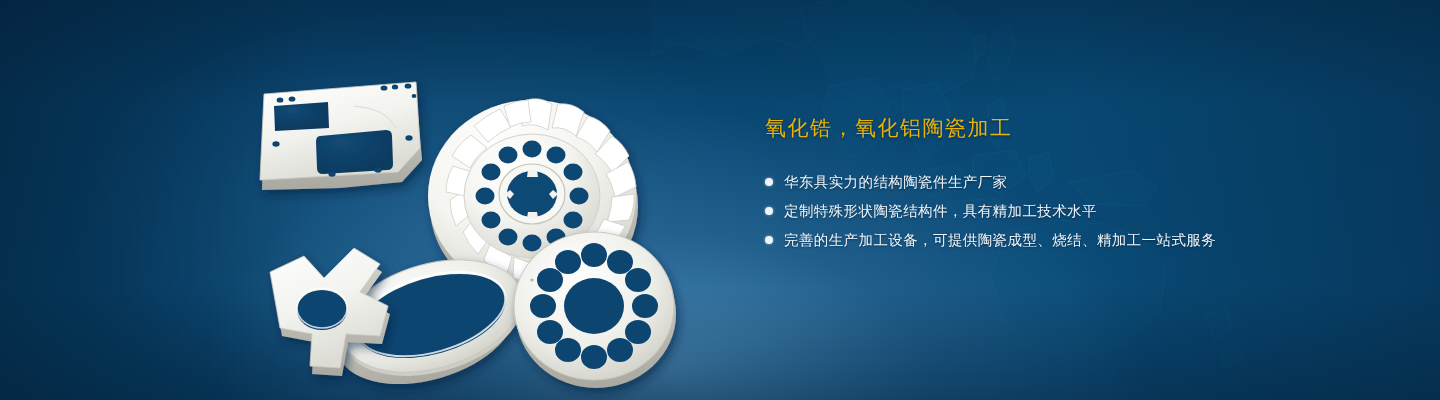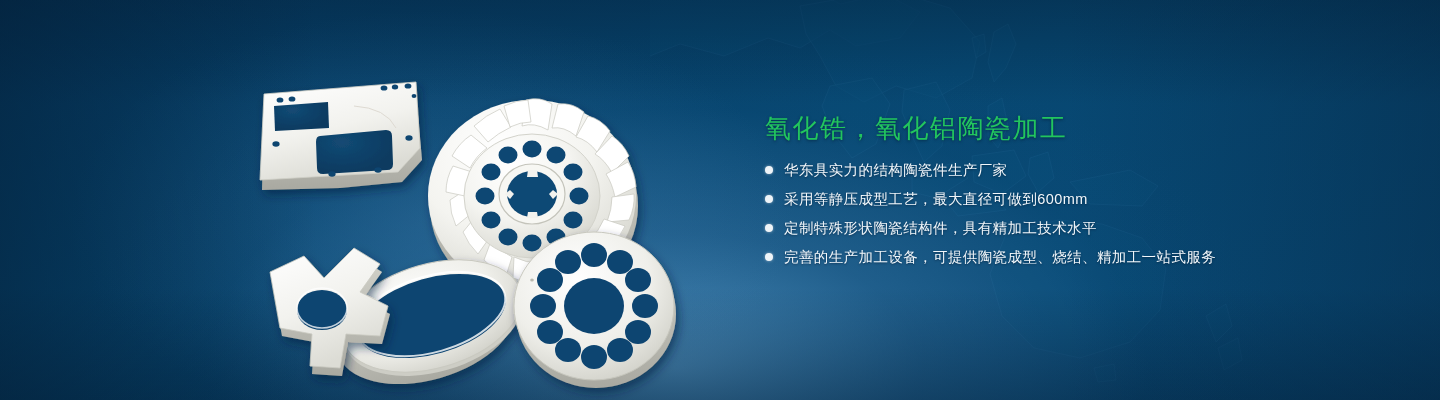--- a/index.html
+++ b/index.html
@@ -62,26 +62,26 @@
   .photo svg { width: 100%; height: 100%; display: block; overflow: visible; }
 
   
   .content {
     position: absolute;
     left: 765px;
     top: 108px;
     width: 600px;
   }
   .headline {
-    color: #22c55e;
-    font-size: 26px;
+    color: #eab308;
+    font-size: 21px;
     line-height: 40px;
     letter-spacing: 1.5px;
     font-weight: 400;
-    margin: 0 0 12px 0;
+    margin: 0 0 24px 0;
     text-shadow: 0 1px 3px rgba(0,20,40,0.55);
     white-space: nowrap;
   }
   .bullets {
     list-style: none;
     margin: 0;
     padding: 0;
   }
   .bullet {
     display: flex;
@@ -328,24 +328,20 @@
   <div class="content">
     <h1 class="headline">氧化锆，氧化铝陶瓷加工</h1>
 
     <ul class="bullets">
       <li class="bullet">
         <span class="dot"></span>
         <span class="btext">华东具实力的结构陶瓷件生产厂家</span>
       </li>
       <li class="bullet">
         <span class="dot"></span>
-        <span class="btext">采用等静压成型工艺，最大直径可做到600mm</span>
-      </li>
-      <li class="bullet">
-        <span class="dot"></span>
         <span class="btext">定制特殊形状陶瓷结构件，具有精加工技术水平</span>
       </li>
       <li class="bullet">
         <span class="dot"></span>
         <span class="btext">完善的生产加工设备，可提供陶瓷成型、烧结、精加工一站式服务</span>
       </li>
     </ul>
   </div>
 
 </div>

